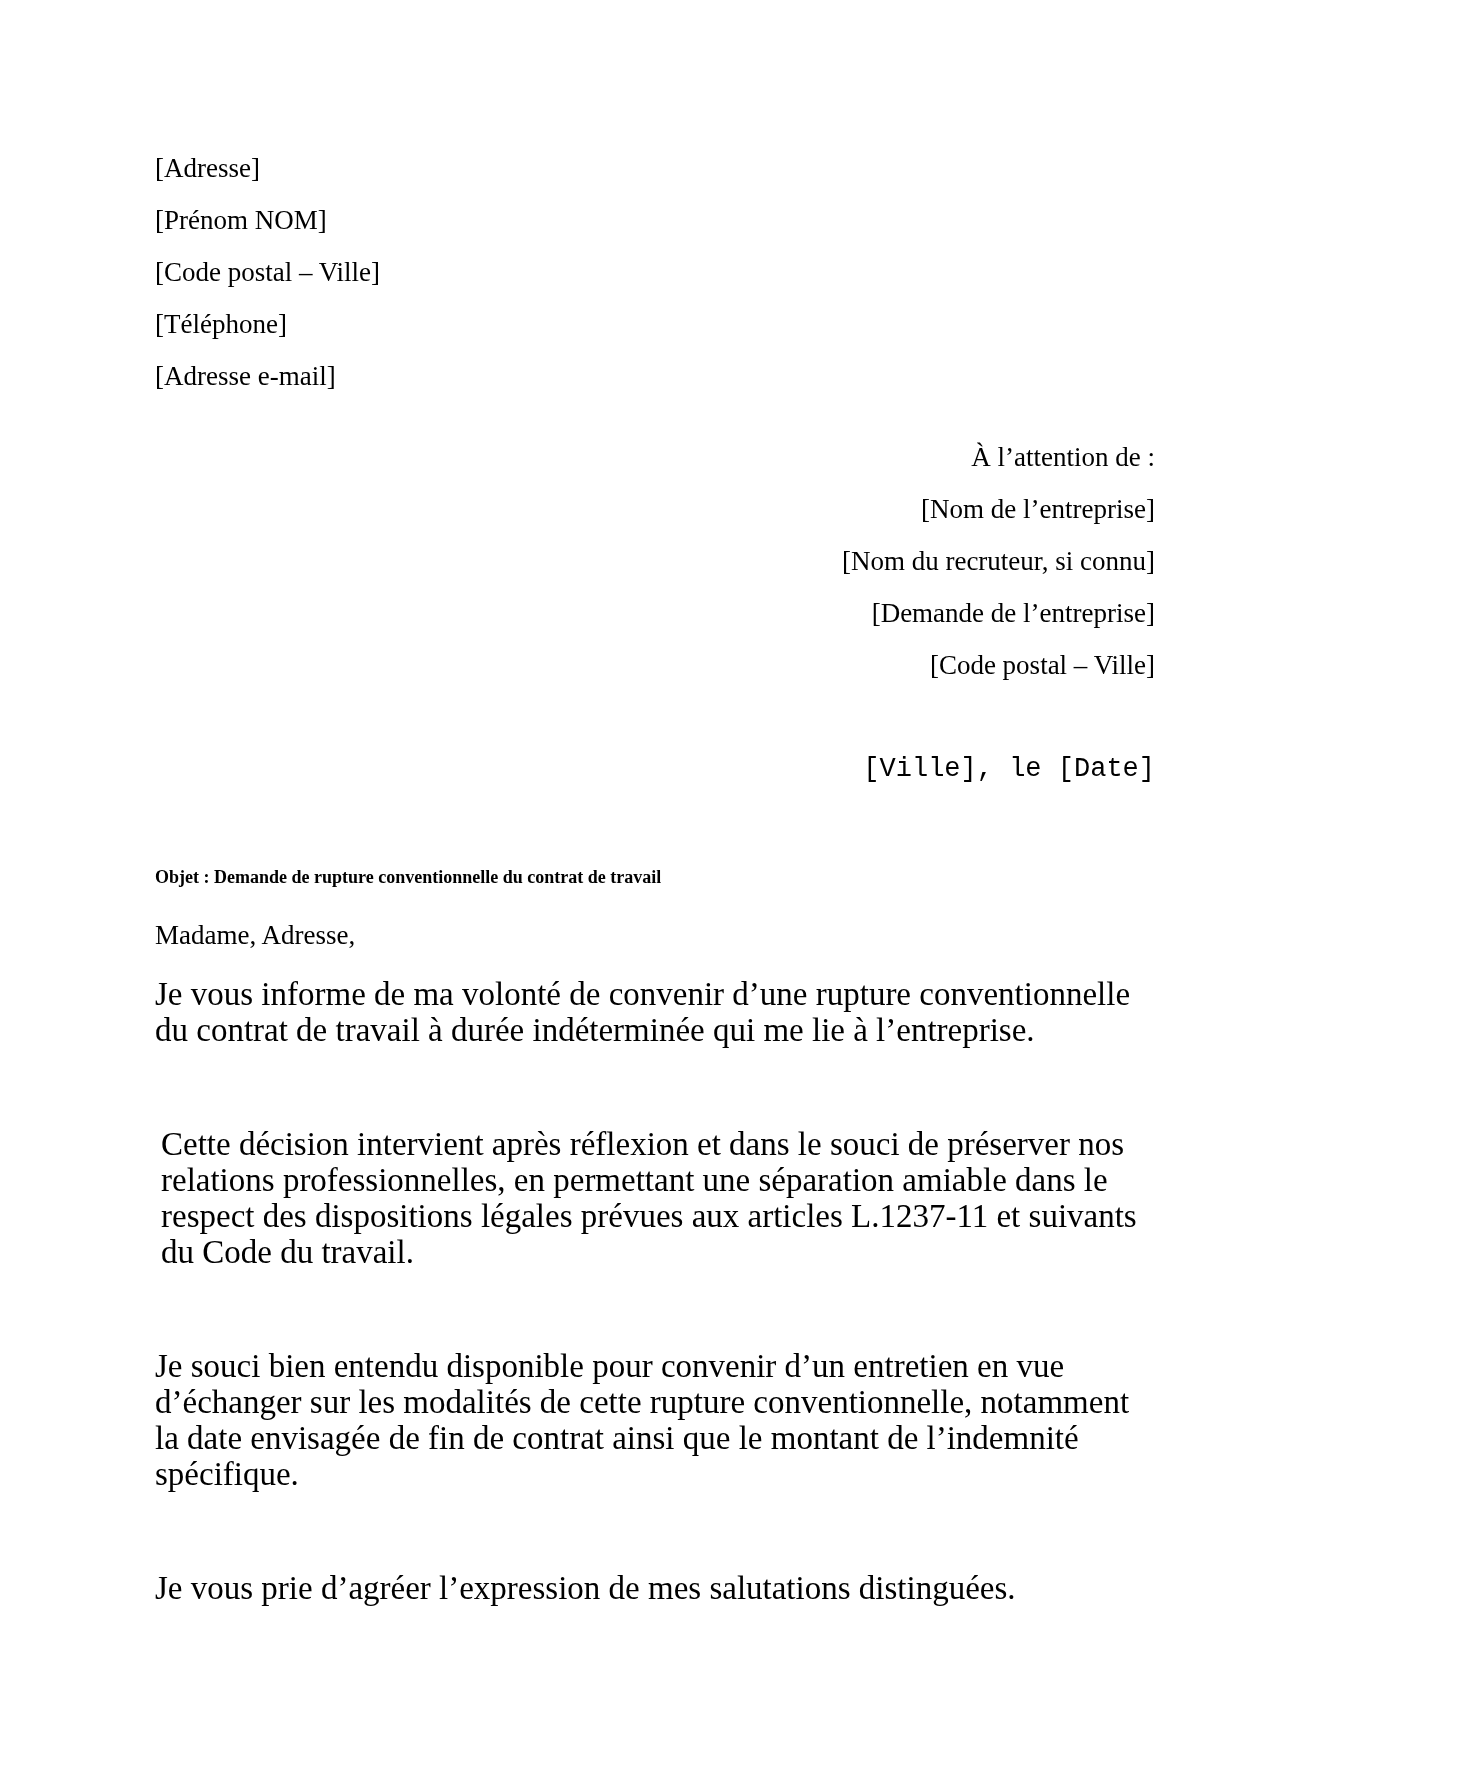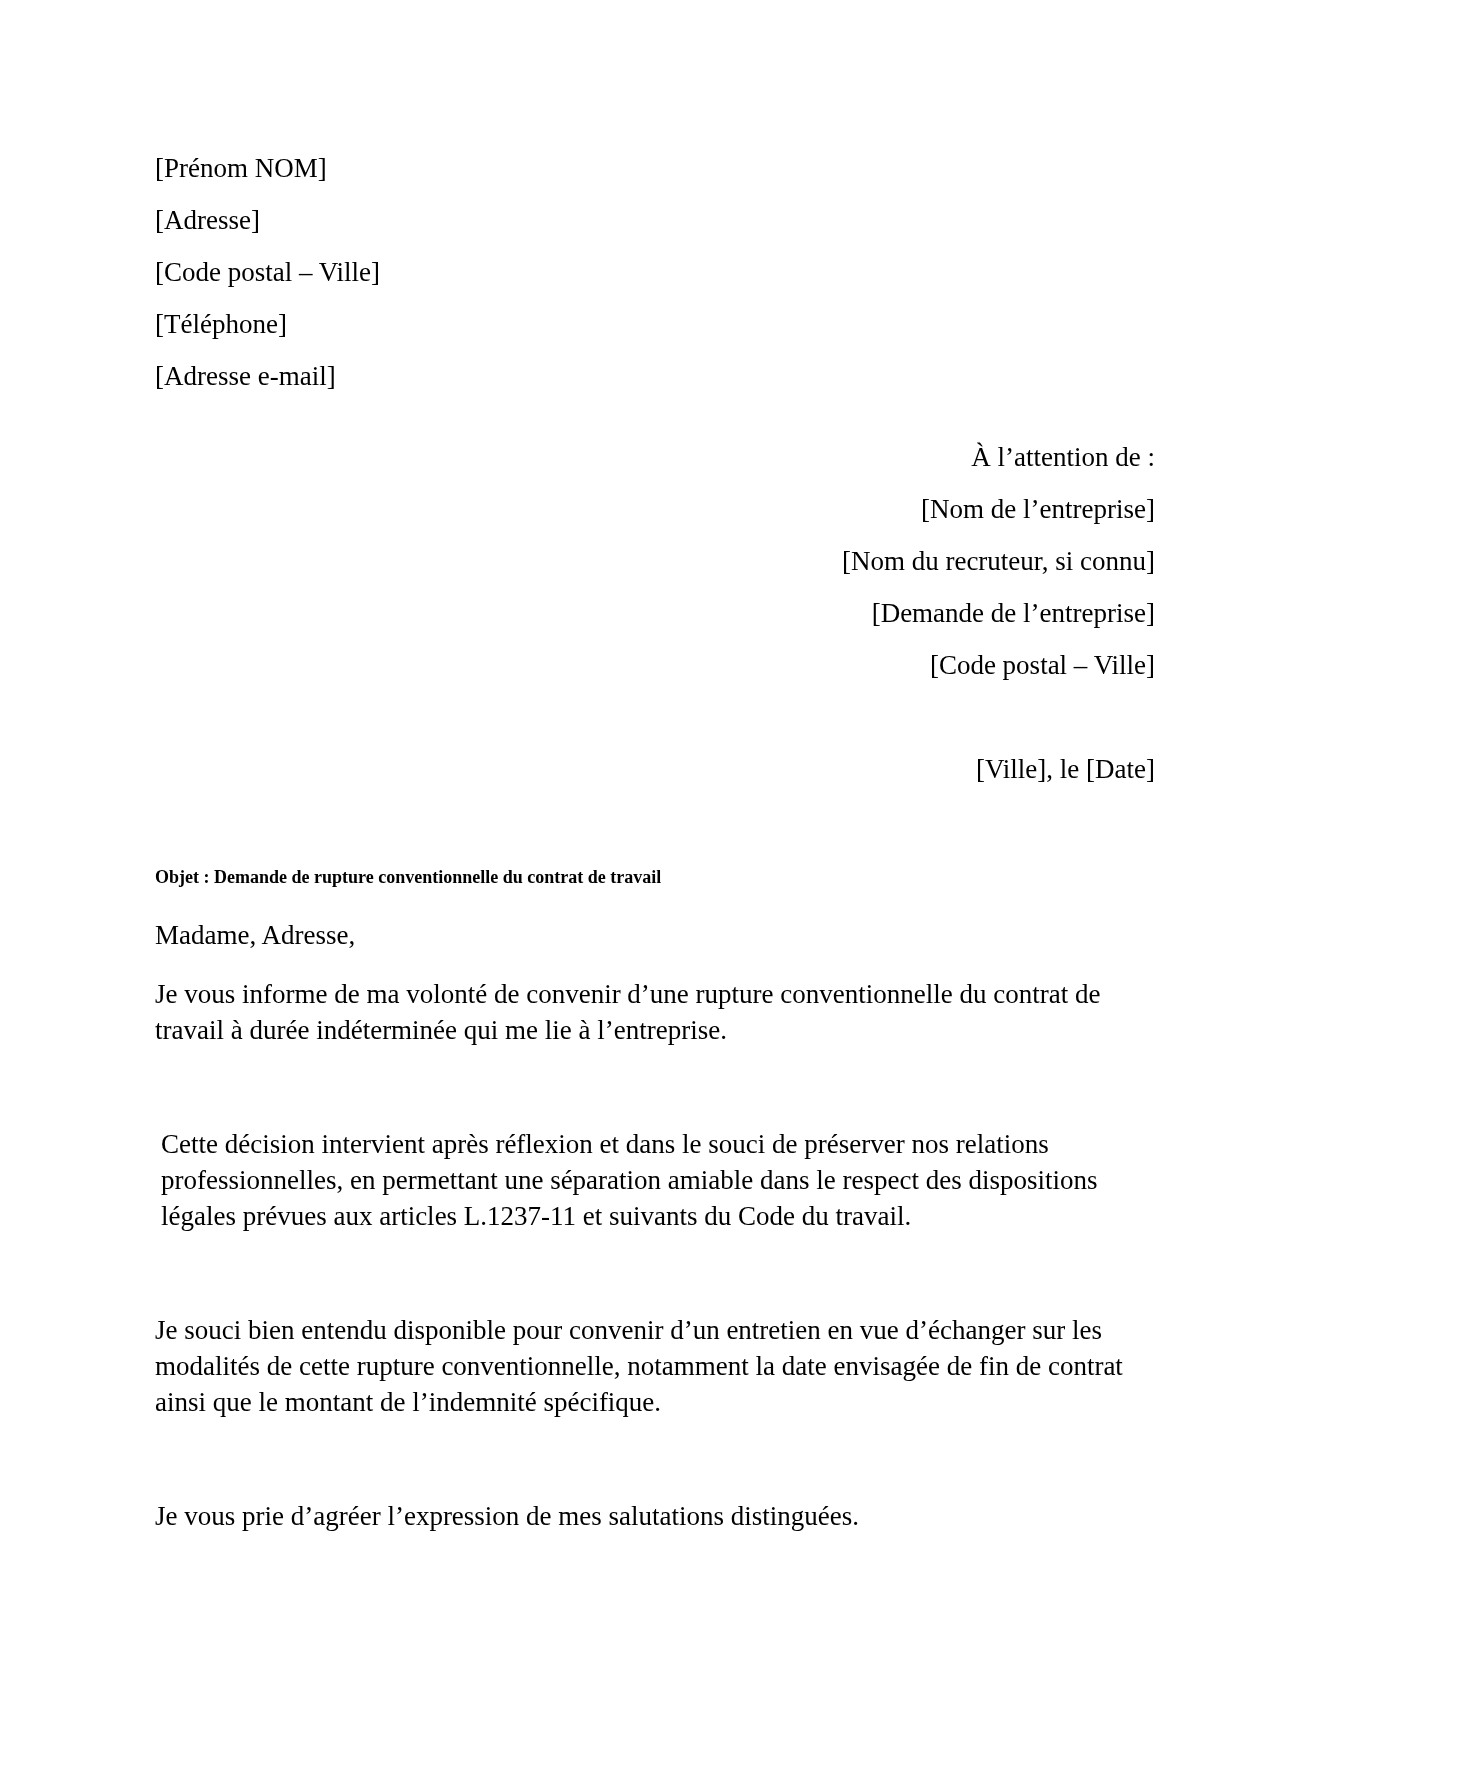--- a/index.html
+++ b/index.html
@@ -49,20 +49,21 @@
     line-height: 33px;
     margin: 0 0 19px 0;
     text-align: right;
     white-space: nowrap;
   }
 
   
   .date-block {
     margin-top: 71px;
     text-align: right;
+    font-family: Liberation Mono, monospace;
   }
   .date-line {
     font-size: 27px;
     line-height: 33px;
     margin: 0;
     text-align: right;
     white-space: nowrap;
   }
 
   
@@ -74,42 +75,42 @@
     line-height: 34px;
     font-weight: bold;
     margin: 0 0 24px 0;
   }
   .salutation {
     font-size: 27px;
     line-height: 34px;
     margin: 0 0 24px 0;
   }
   .para {
-    font-size: 27px;
+    font-size: 33px;
     line-height: 36px;
     margin: 0 0 78px 0;
     text-align: left;
   }
   .para.last {
     margin-bottom: 0;
   }
   .para-1 { width: 1000px; }
   .para-2 { width: 1000px; margin-top: 8px; margin-left: 6px; }
   .para-3 { width: 1000px; }
   .para-4 { width: 1000px; }
 </style>
 </head>
 <body>
 
 <div class="page">
   <div class="content">
 
     <div class="sender-block">
+      <p class="sender-line">[Adresse]</p>
       <p class="sender-line">[Prénom NOM]</p>
-      <p class="sender-line">[Adresse]</p>
       <p class="sender-line">[Code postal – Ville]</p>
       <p class="sender-line">[Téléphone]</p>
       <p class="sender-line">[Adresse e-mail]</p>
     </div>
 
     <div class="recipient-block">
       <p class="recipient-line">À l’attention de :</p>
       <p class="recipient-line">[Nom de l’entreprise]</p>
       <p class="recipient-line">[Nom du recruteur, si connu]</p>
       <p class="recipient-line">[Demande de l’entreprise]</p>

